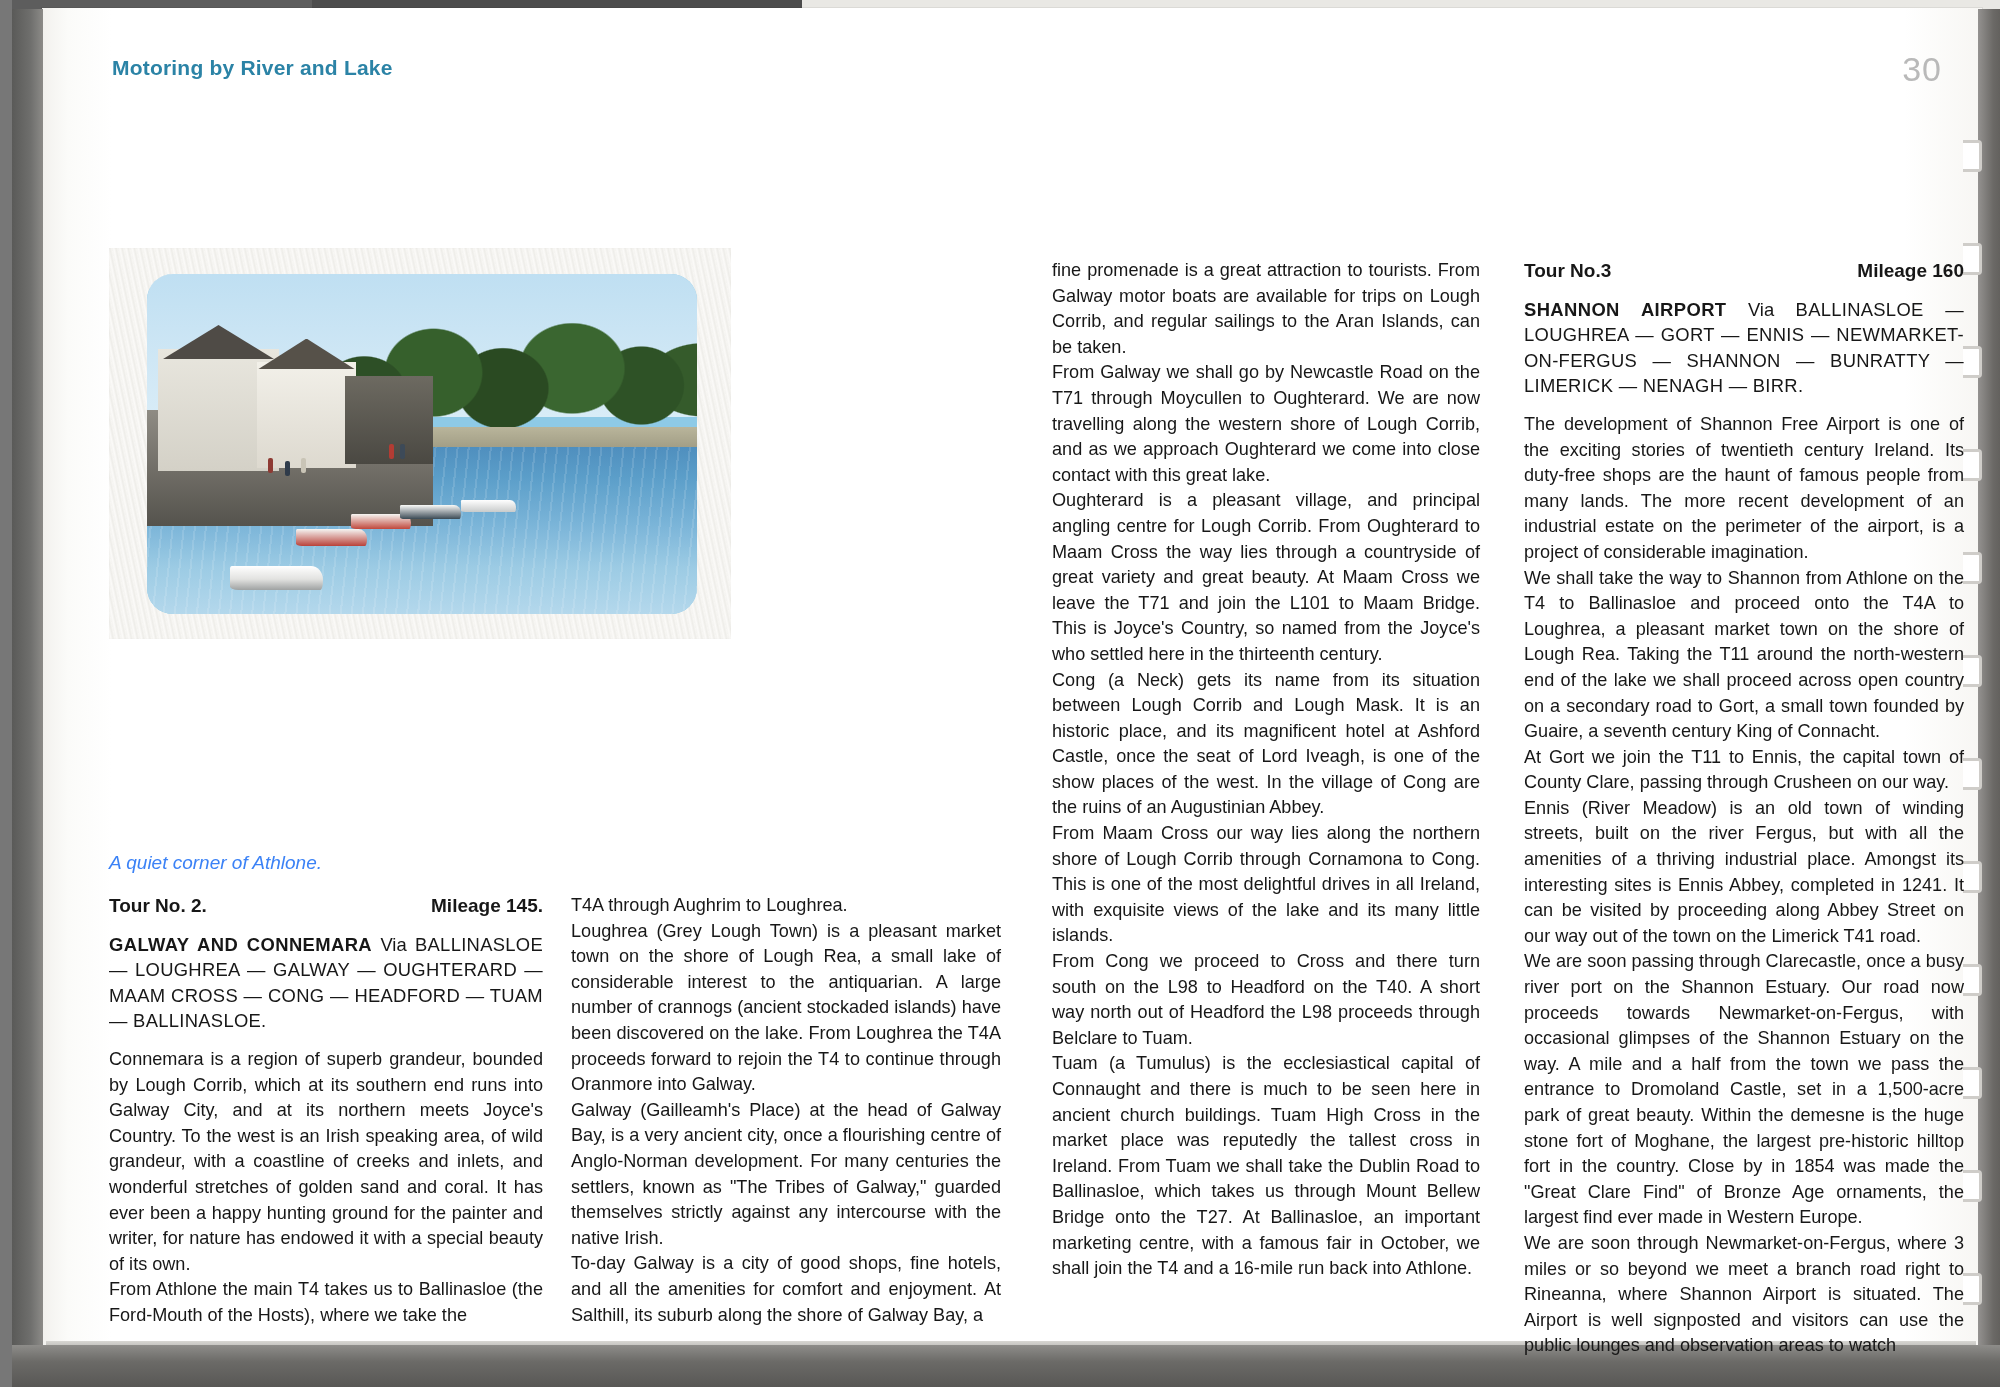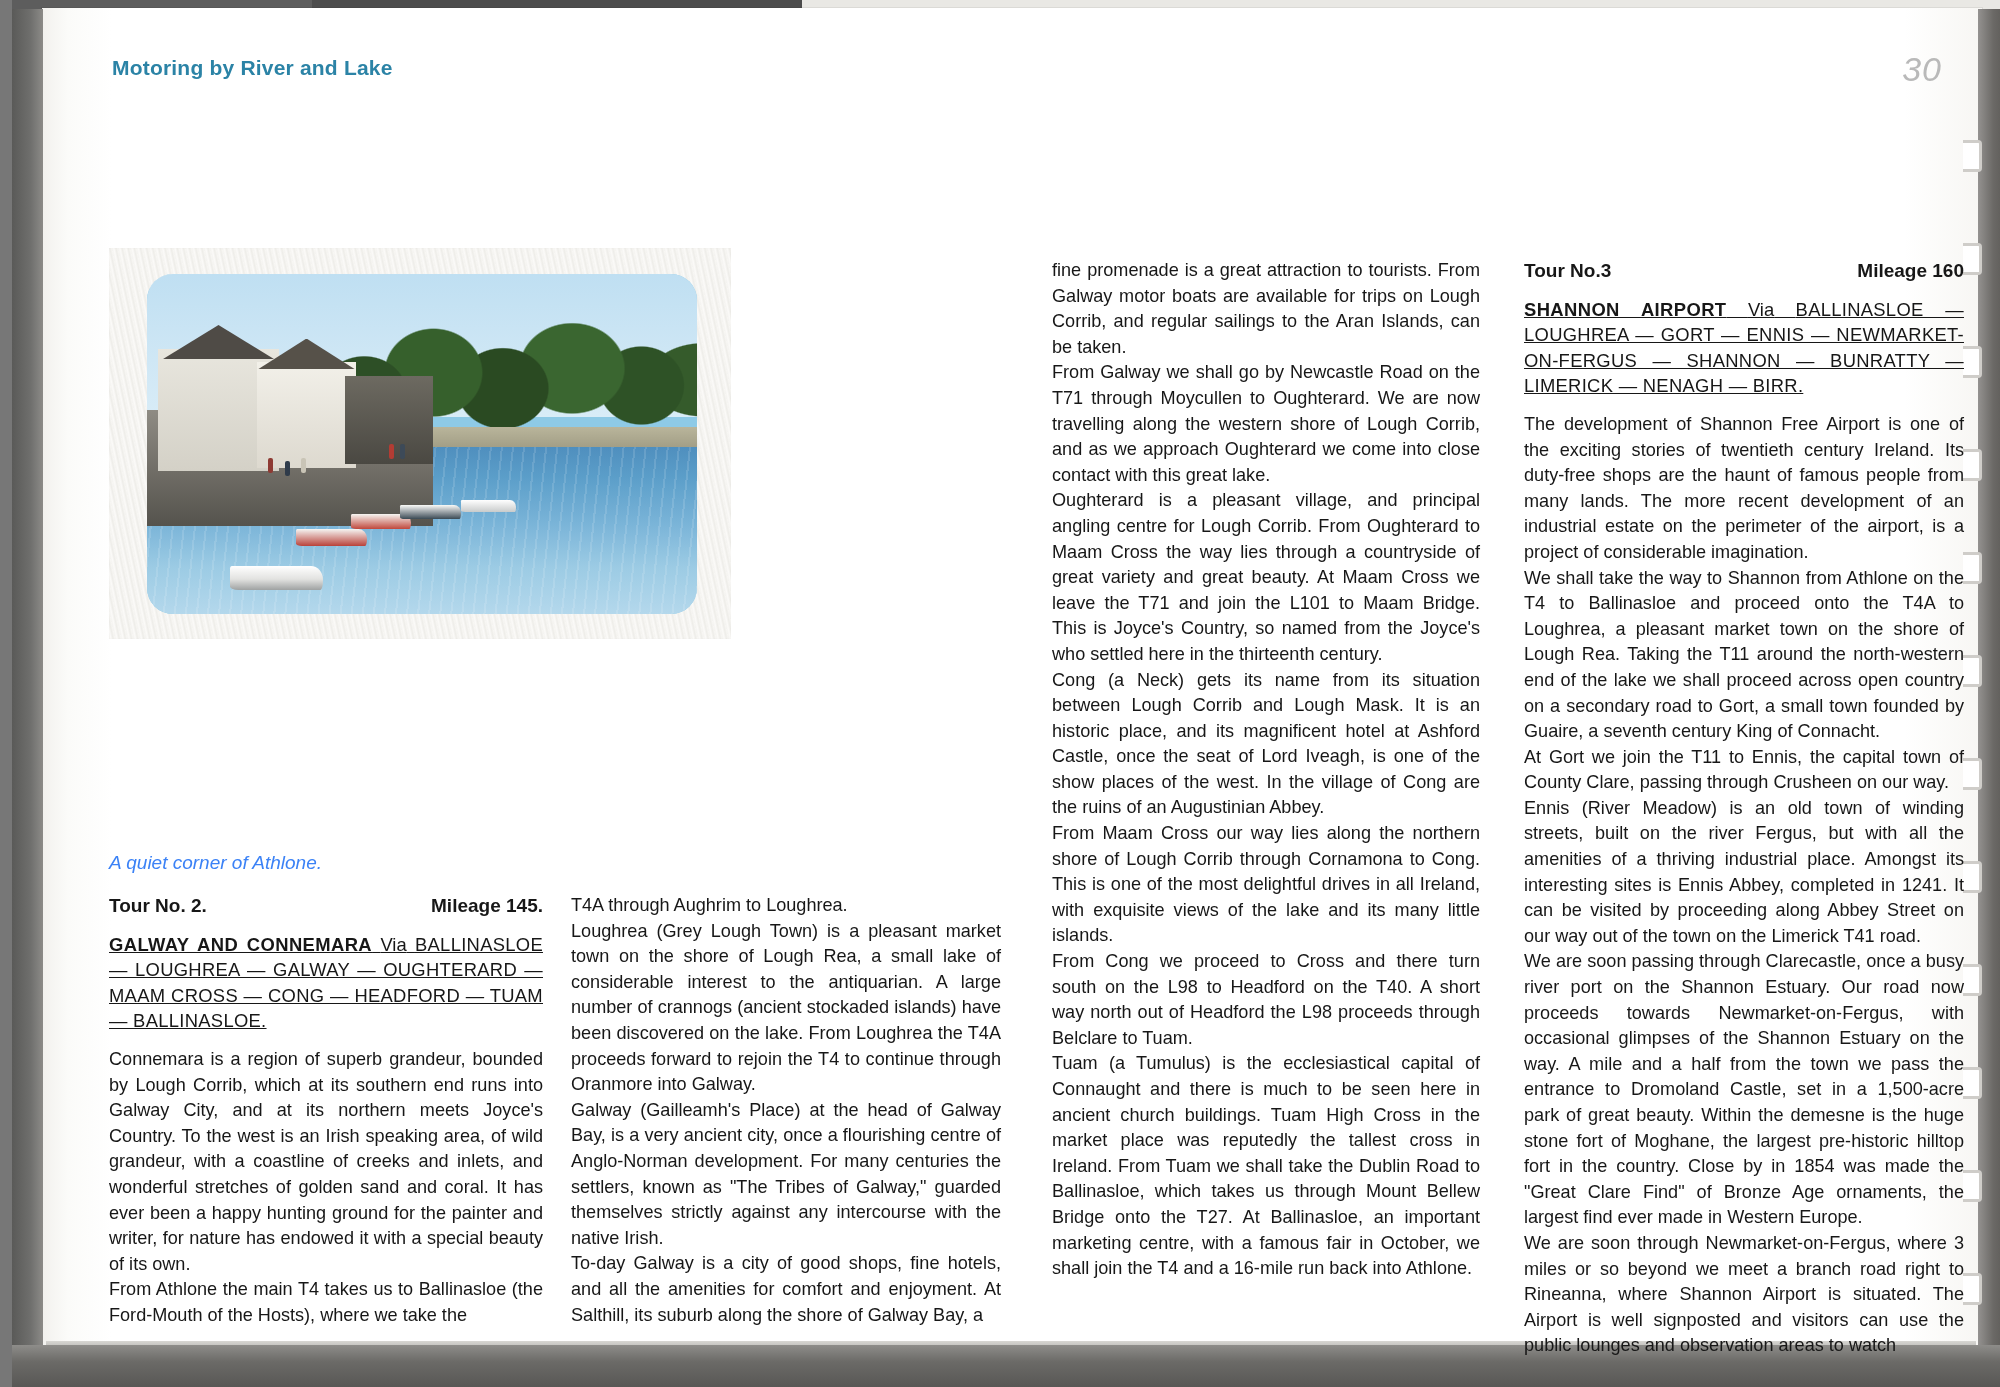--- a/index.html
+++ b/index.html
@@ -113,21 +113,20 @@
     letter-spacing: 0.2px;
   }
   .folio {
     position: absolute;
     right: 70px;
     top: 50px;
     font-size: 34px;
     color: #b9b9b9;
     font-weight: normal;
     letter-spacing: 1px;
-    font-style: italic;
   }
 
   
   .photo-frame {
     position: absolute;
     left: 97px;
     top: 248px;
     width: 622px;
     height: 391px;
     background:
@@ -243,21 +242,20 @@
     justify-content: space-between;
     font-weight: bold;
     font-size: 19px;
     margin-bottom: 13px;
     align-items: flex-end;
   }
   .tour-title {
     font-size: 18.4px;
     margin-bottom: 13px;
     line-height: 25.6px;
-    text-decoration: underline;
   }
   .tour-title .bold {
     font-weight: bold;
     letter-spacing: 0.4px;
   }
   .tour-title .route {
     letter-spacing: 0.3px;
   }
 </style>
 </head>

